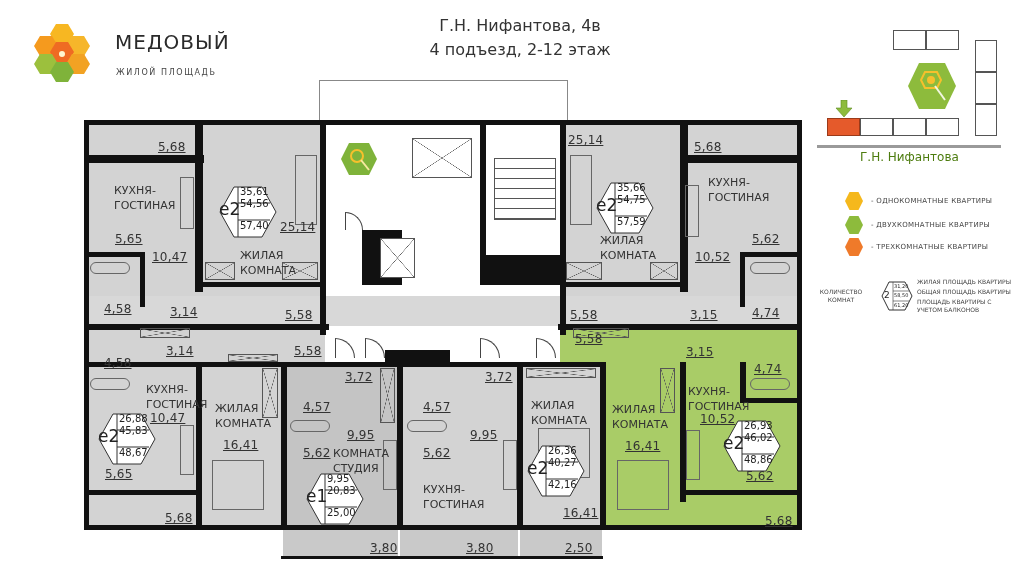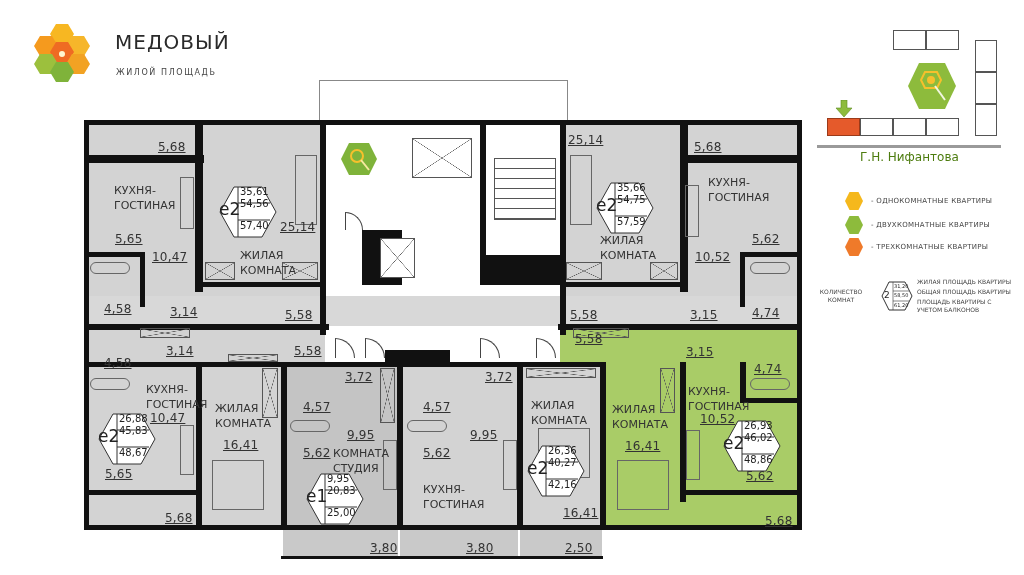--- a/index.html
+++ b/index.html
@@ -60,20 +60,22 @@
     <polygon points="24,20 36,20 42,30 36,40 24,40 18,30" fill="#ef6b23"></polygon>
     <polygon points="8,32 20,32 26,42 20,52 8,52 2,42" fill="#9cc03d"></polygon>
     <polygon points="40,32 52,32 58,42 52,52 40,52 34,42" fill="#f2a223"></polygon>
     <polygon points="24,40 36,40 42,50 36,60 24,60 18,50" fill="#7fb33a"></polygon>
     <circle cx="30" cy="32" r="3" fill="#fff7d0"></circle>
   </svg>
 </div>
 <div class="brand-name">МЕДОВЫЙ</div>
 <div class="brand-sub">ЖИЛОЙ ПЛОЩАДЬ</div>
 <div class="addr">
+  <div>Г.Н. Нифантова, 4в</div>
+  <div>4 подъезд, 2-12 этаж</div>
 </div>
 
 <div class="plan">
 
   <div style="position:absolute;left:319px;top:80px;width:249px;height:42px;border:1px solid #888;border-bottom:none;"></div>
 
   <div class="room" style="left:84px;top:123px;width:718px;height:405px;background:#d3d3d3;"></div>
 
   <div class="room white" style="left:325px;top:125px;width:235px;height:210px;"></div>
   <div class="room white" style="left:325px;top:330px;width:235px;height:36px;"></div>

